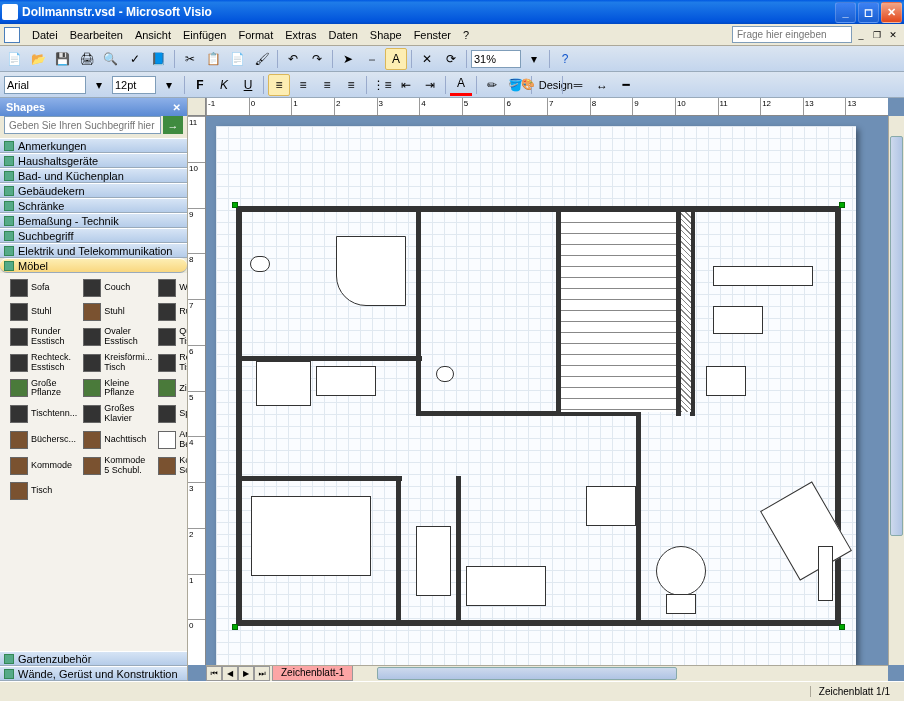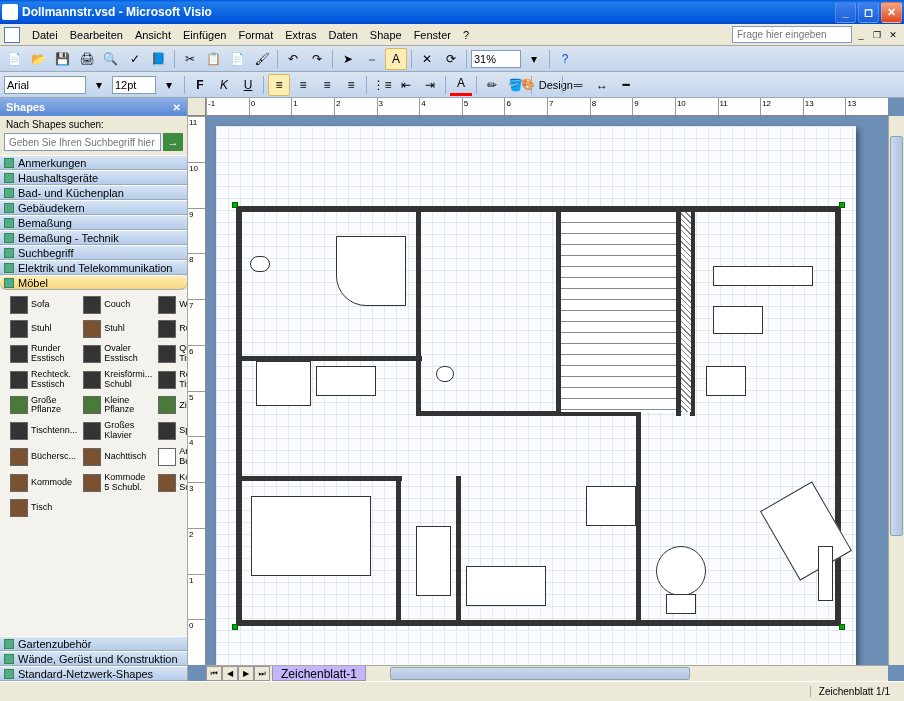--- a/index.html
+++ b/index.html
@@ -70,21 +70,21 @@
 .floorplan { position: absolute; top: 80px; left: 20px; width: 605px; height: 420px; }
 .wall { position: absolute; background: #333; }
 .sel-handle { width: 6px; height: 6px; background: #0a0; border: 1px solid #060; position: absolute; }
 .furniture { position: absolute; border: 1px solid #333; background: #fff; }
 
 .scrollbar-v { position: absolute; top: 18px; right: 0; bottom: 16px; width: 16px; background: #ece9d8; border-left: 1px solid #aca899; }
 .scrollbar-v .thumb { position: absolute; left: 1px; right: 1px; top: 20px; height: 400px; background: linear-gradient(to right, #cdd9ed, #b0c4e4); border: 1px solid #8aa; border-radius: 2px; }
 .scrollbar-h-row { position: absolute; bottom: 0; left: 18px; right: 16px; height: 16px; background: #ece9d8; display: flex; border-top: 1px solid #aca899; }
 .tab-nav { display: flex; align-items: center; }
 .tab-nav .navbtn { width: 16px; height: 15px; background: #ece9d8; border: 1px solid #999; font-size: 8px; display: flex; align-items: center; justify-content: center; }
-.page-tab { padding: 1px 8px; background: #c4b5fd; border: 1px solid #999; border-top: none; font-size: 12px; margin-left: 2px; }
+.page-tab { padding: 1px 8px; background: #fca5a5; border: 1px solid #999; border-top: none; font-size: 10px; margin-left: 2px; }
 .scrollbar-h { flex: 1; position: relative; margin-left: 4px; }
 .scrollbar-h .thumb { position: absolute; top: 1px; bottom: 1px; left: 20px; width: 300px; background: linear-gradient(to bottom, #cdd9ed, #b0c4e4); border: 1px solid #8aa; border-radius: 2px; }
 
 .statusbar { height: 20px; background: #ece9d8; border-top: 1px solid #fff; display: flex; align-items: center; font-size: 10px; padding: 0 6px; justify-content: flex-end; }
 .statusbar .cell { border-left: 1px solid #aca899; padding: 0 8px; }
 </style>
 </head>
 <body>
 
 <div class="titlebar">
@@ -184,21 +184,20 @@
   <div class="tb-btn">━</div>
 </div>
 
 <div class="main">
 
   <div class="shapes-panel">
     <div class="shapes-header">
       <span>Shapes</span>
       <span class="x">✕</span>
     </div>
-    <div class="shapes-search-lbl">Nach Shapes suchen:</div>
     <div class="shapes-search-row">
       <input class="shapes-search" placeholder="Geben Sie Ihren Suchbegriff hier ein" style="">
       <div class="shapes-go">→</div>
     </div>
     <div id="stencils-top">
         <div class="stencil-bar">
           <div class="sicon"></div>
           <span>Anmerkungen</span>
         </div>
         <div class="stencil-bar">
@@ -208,21 +207,21 @@
         <div class="stencil-bar">
           <div class="sicon"></div>
           <span>Bad- und Küchenplan</span>
         </div>
         <div class="stencil-bar">
           <div class="sicon"></div>
           <span>Gebäudekern</span>
         </div>
         <div class="stencil-bar">
           <div class="sicon"></div>
-          <span>Bemaßung</span>
+          <span>Schränke</span>
         </div>
         <div class="stencil-bar">
           <div class="sicon"></div>
           <span>Bemaßung - Technik</span>
         </div>
         <div class="stencil-bar">
           <div class="sicon"></div>
           <span>Suchbegriff</span>
         </div>
         <div class="stencil-bar">
@@ -271,21 +270,21 @@
           <div class="shape-item">
             <div class="sicn dark"></div>
             <div class="slbl">Quadratis... Tisch</div>
           </div>
           <div class="shape-item">
             <div class="sicn dark"></div>
             <div class="slbl">Rechteck. Esstisch</div>
           </div>
           <div class="shape-item">
             <div class="sicn dark"></div>
-            <div class="slbl">Kreisförmi... Schubl</div>
+            <div class="slbl">Kreisförmi... Tisch</div>
           </div>
           <div class="shape-item">
             <div class="sicn dark"></div>
             <div class="slbl">Rechteck. Tisch</div>
           </div>
           <div class="shape-item">
             <div class="sicn green"></div>
             <div class="slbl">Große Pflanze</div>
           </div>
           <div class="shape-item">
@@ -339,24 +338,20 @@
         </div>
     </div>
     <div class="stencil-footer" id="stencils-bottom">
         <div class="stencil-bar">
           <div class="sicon"></div>
           <span>Gartenzubehör</span>
         </div>
         <div class="stencil-bar">
           <div class="sicon"></div>
           <span>Wände, Gerüst und Konstruktion</span>
-        </div>
-        <div class="stencil-bar">
-          <div class="sicon"></div>
-          <span>Standard-Netzwerk-Shapes</span>
         </div>
       </div>
   </div>
 
   <div class="canvas-area">
     <div class="ruler-corner"></div>
     <div class="ruler-h" id="ruler-h">
         <div class="tick">
           <span>-1</span>
         </div>

